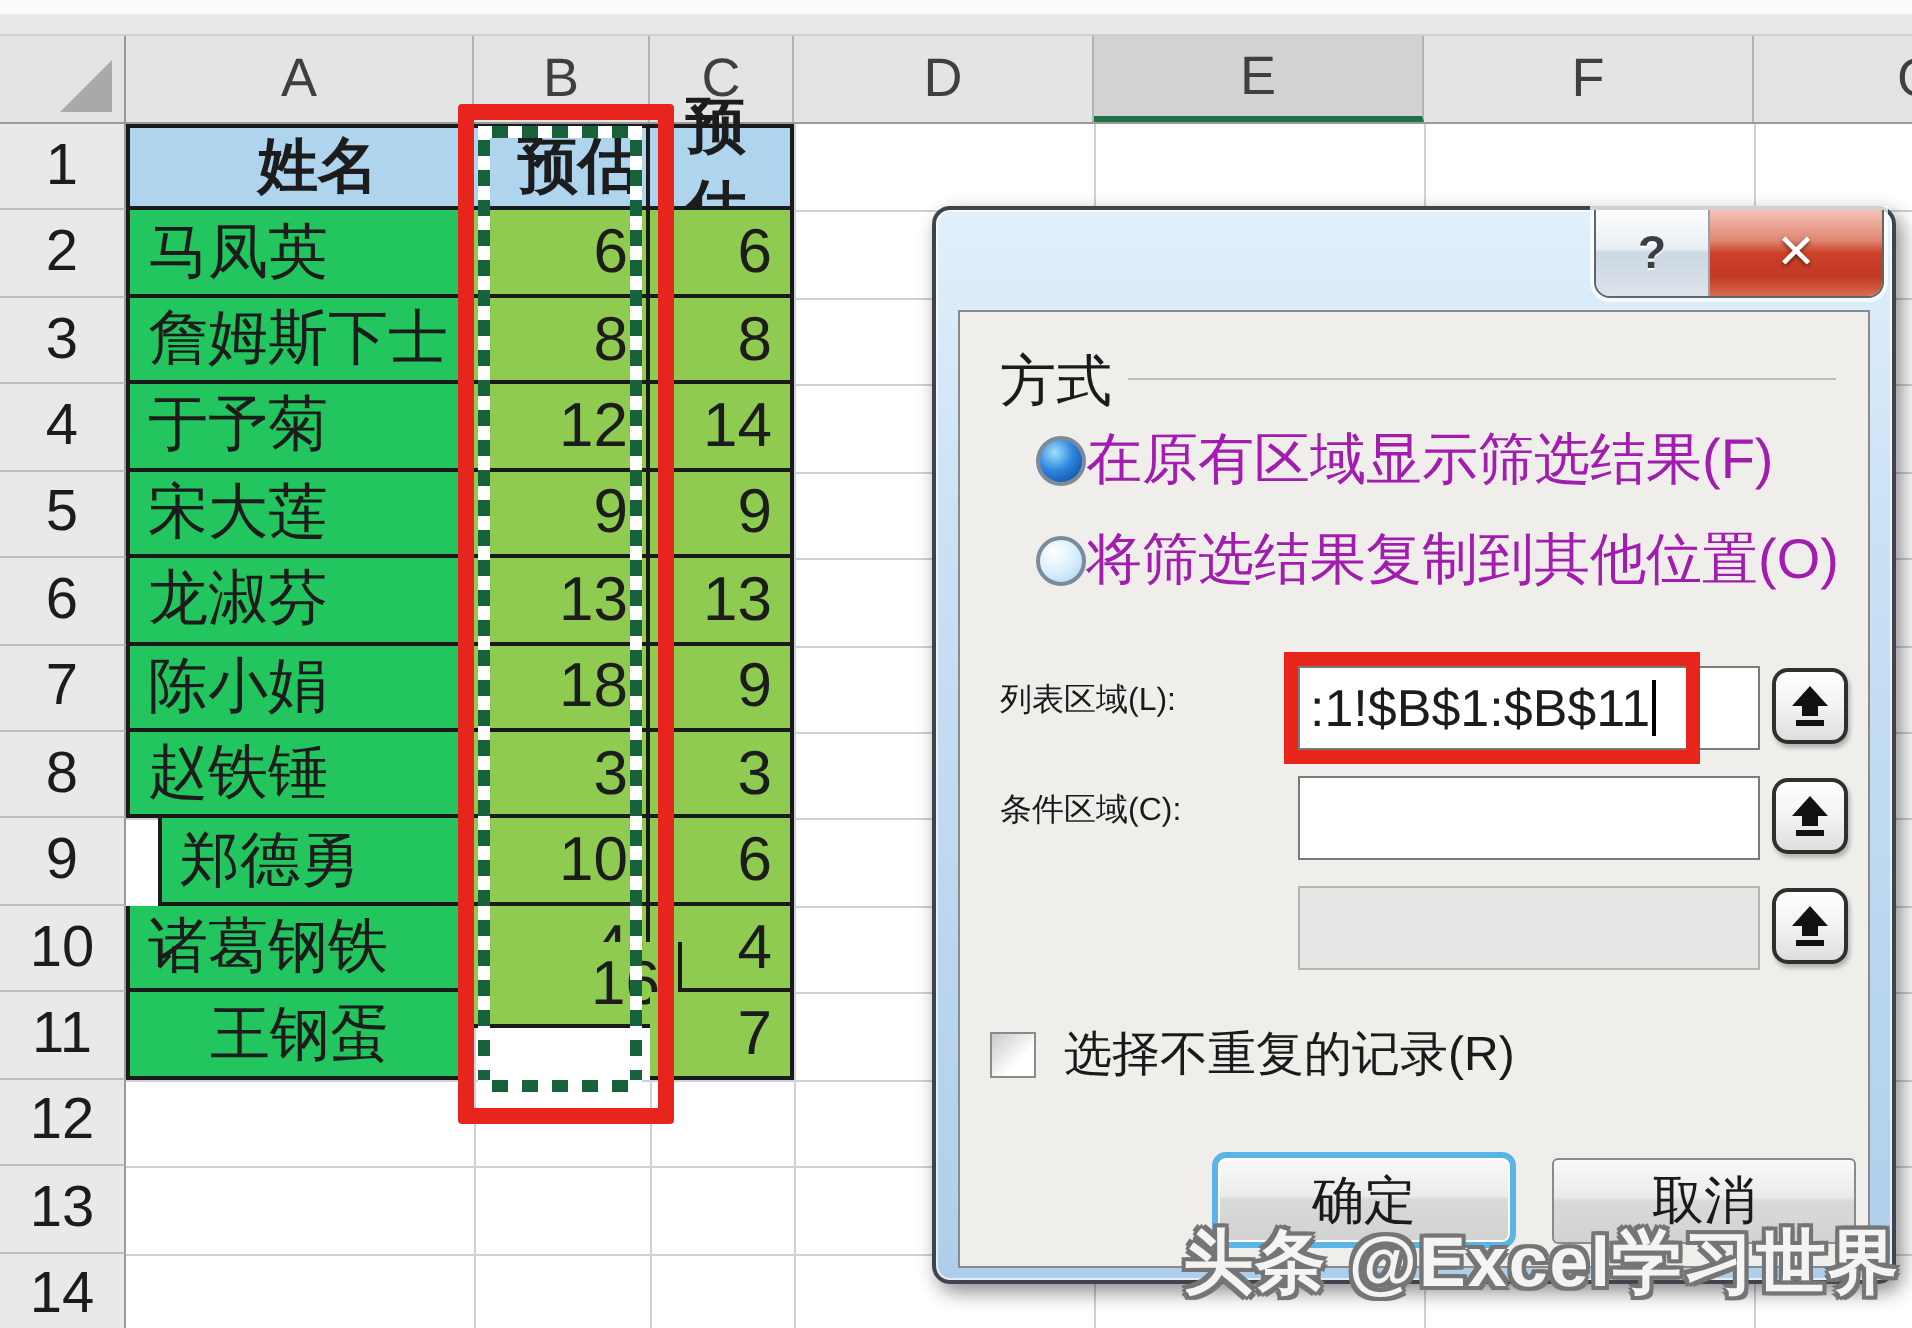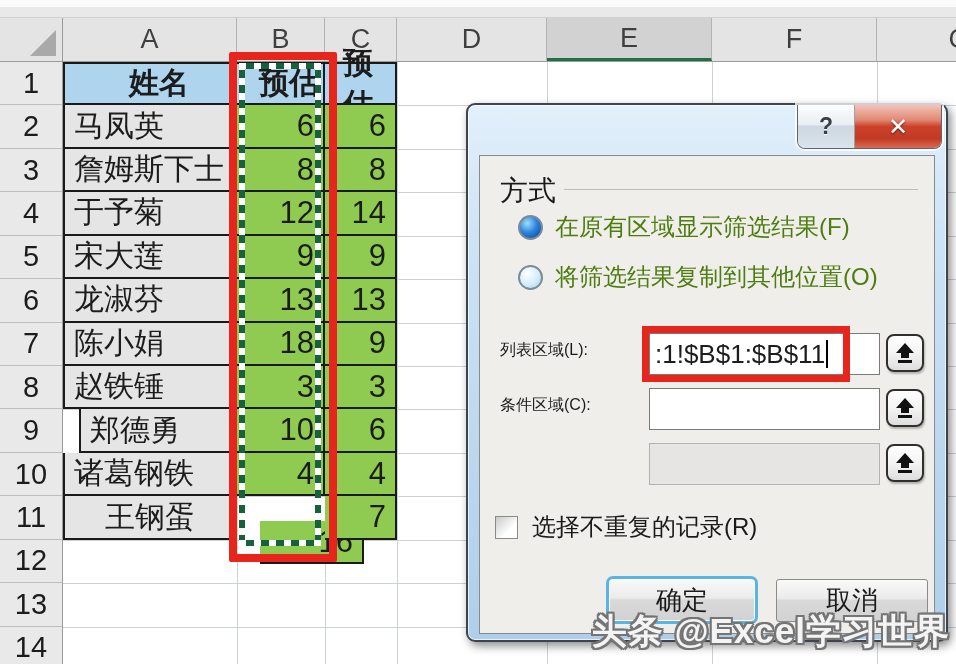--- a/index.html
+++ b/index.html
@@ -19,21 +19,21 @@
   
   .corner{position:absolute;left:0;top:18px;width:63px;height:44px;background:#e4e4e4;border-right:1px solid #9a9a9a;border-bottom:1px solid #9a9a9a;}
   .corner .tri{position:absolute;right:6px;bottom:5px;width:26px;height:26px;background:#a9a9a9;
                clip-path:polygon(100% 0,100% 100%,0 100%);}
   .row-h{position:absolute;left:0;width:63px;background:#e9e9e9;border-right:1px solid #9a9a9a;border-bottom:1px solid #bdbdbd;
          display:flex;align-items:center;justify-content:center;font-size:29px;color:#1c1c1c;}
   
   .gv{position:absolute;width:1px;background:#ccd2d8;top:62px;height:602px;}
   .gh{position:absolute;height:1px;background:#ccd2d8;left:63px;width:893px;}
   
-  .cell{position:absolute;display:flex;align-items:center;font-size:30px;border-right:2px solid #1a1a1a;border-bottom:2px solid #1a1a1a;background:#e5e5e5;}
+  .cell{position:absolute;display:flex;align-items:center;font-size:30px;border-right:2px solid #1a1a1a;border-bottom:2px solid #1a1a1a;background:#22c55e;}
   .cell.first-col{border-left:2px solid #1a1a1a;}
   .cell.head{background:#aed4ee;font-weight:bold;justify-content:center;border-top:2px solid #1a1a1a;padding-left:18px;}
   .cell.name{padding-left:9px;}
   .cell.num{background:#8ecb50;justify-content:flex-end;padding-right:9px;font-size:31px;}
   
   .red-box{position:absolute;border:8px solid #e8251c;border-radius:2px;z-index:30;pointer-events:none;}
   .ants-v{position:absolute;width:6px;background:repeating-linear-gradient(180deg,#ffffff 0 7px,#17613b 7px 15px);z-index:25;pointer-events:none;}
   .ants-h{position:absolute;height:6px;background:repeating-linear-gradient(90deg,#ffffff 0 7px,#17613b 7px 15px);z-index:25;pointer-events:none;}
   
   .dialog{position:absolute;left:466px;top:103px;width:482px;height:539px;border-radius:9px;z-index:50;
@@ -48,21 +48,21 @@
   .tb-close{width:86px;background:linear-gradient(180deg,#f4c3b8 0%,#e08873 35%,#cd412a 50%,#c23a24 78%,#d96b52 100%);
             display:flex;align-items:center;justify-content:center;font-size:24px;font-weight:bold;color:#ffffff;
             text-shadow:0 1px 2px rgba(0,0,0,.55);cursor:default;}
   .dlg-panel{position:absolute;left:11px;top:50px;width:456px;height:479px;background:#f0eeeb;border:1px solid #8a8a8a;}
   .grp-label{position:absolute;left:20px;top:16px;font-size:28px;color:#1a1a1a;}
   .grp-line{position:absolute;left:84px;right:16px;top:33px;height:1px;background:#bdbdbd;}
   .radio-row{position:absolute;left:38px;display:flex;align-items:center;}
   .radio{width:25px;height:25px;border-radius:50%;border:2px solid #7c8b99;flex:0 0 auto;}
   .radio.on{background:radial-gradient(circle at 35% 30%,#9fe0f8 0%,#2f86df 45%,#0a3f8f 100%);}
   .radio.off{background:radial-gradient(circle at 35% 30%,#ffffff 0%,#d9effd 50%,#a8d4ef 100%);}
-  .radio-label{margin-left:12px;font-size:24px;color:#4d7c0f;}
+  .radio-label{margin-left:0;font-size:28px;color:#a21caf;}
   .field-label{position:absolute;left:20px;font-size:16px;color:#1a1a1a;}
   .field-label.disabled{color:#9b9b9b;}
   .field-input{position:absolute;left:169px;width:231px;height:42px;background:#ffffff;border:1px solid #7a7a7a;
                display:flex;align-items:center;padding-left:5px;font-size:26px;overflow:hidden;white-space:nowrap;}
   .field-input.disabled{background:#e7e5e3;border-color:#b3b3b3;}
   .caret{display:inline-block;width:2px;height:28px;background:#000;margin-left:1px;}
   .range-btn{position:absolute;left:406px;width:38px;height:38px;border:2px solid #2f2f2f;border-radius:8px;
              background:linear-gradient(180deg,#ffffff 0%,#f3f3f3 50%,#dedede 100%);
              display:flex;align-items:center;justify-content:center;box-shadow:1px 2px 2px rgba(0,0,0,.25);cursor:default;}
   .red-box2{position:absolute;left:162px;top:170px;width:208px;height:56px;border:7px solid #e8251c;z-index:5;pointer-events:none;}
@@ -164,21 +164,21 @@
       <div class="cell name first-col" style="left: 63px; top: 366.01px; width: 174px; height: 43.43px;">赵铁锤</div>
       <div class="cell num" style="left: 237px; top: 366.01px; width: 88px; height: 43.43px;">3</div>
       <div class="cell num" style="left: 325px; top: 366.01px; width: 72px; height: 43.43px;">3</div>
       <div class="cell name first-col" style="left: 79px; top: 409.44px; width: 154px; height: 43.43px; font-family: Liberation Serif, serif;">郑德勇</div>
       <div class="cell num" style="left: 237px; top: 409.44px; width: 88px; height: 43.43px;">10</div>
       <div class="cell num" style="left: 325px; top: 409.44px; width: 72px; height: 43.43px;">6</div>
       <div class="cell name first-col" style="left: 63px; top: 452.87px; width: 174px; height: 43.43px;">诸葛钢铁</div>
       <div class="cell num" style="left: 237px; top: 452.87px; width: 88px; height: 43.43px;">4</div>
       <div class="cell num" style="left: 325px; top: 452.87px; width: 72px; height: 43.43px;">4</div>
       <div class="cell name first-col" style="left: 63px; top: 496.3px; width: 174px; height: 43.43px; padding-left: 40px;">王钢蛋</div>
-      <div class="cell num" style="left: 237px; top: 521px; width: 104px; height: 43.43px; margin-left: 23px;">16</div>
+      <div class="cell num" style="left: 237px; top: 471px; width: 104px; height: 43.43px;">16</div>
       <div class="cell num" style="left: 325px; top: 496.3px; width: 72px; height: 43.43px;">7</div>
     </div>
 
   <div class="ants-h" style="left:239px;top:63px;width:82px;"></div>
   <div class="ants-v" style="left:239px;top:63px;height:483px;"></div>
   <div class="ants-v" style="left:315px;top:63px;height:483px;"></div>
   <div class="ants-h" style="left:239px;top:540px;width:82px;"></div>
 
   <div class="red-box" style="left:229px;top:52px;width:108px;height:510px;"></div>
 

